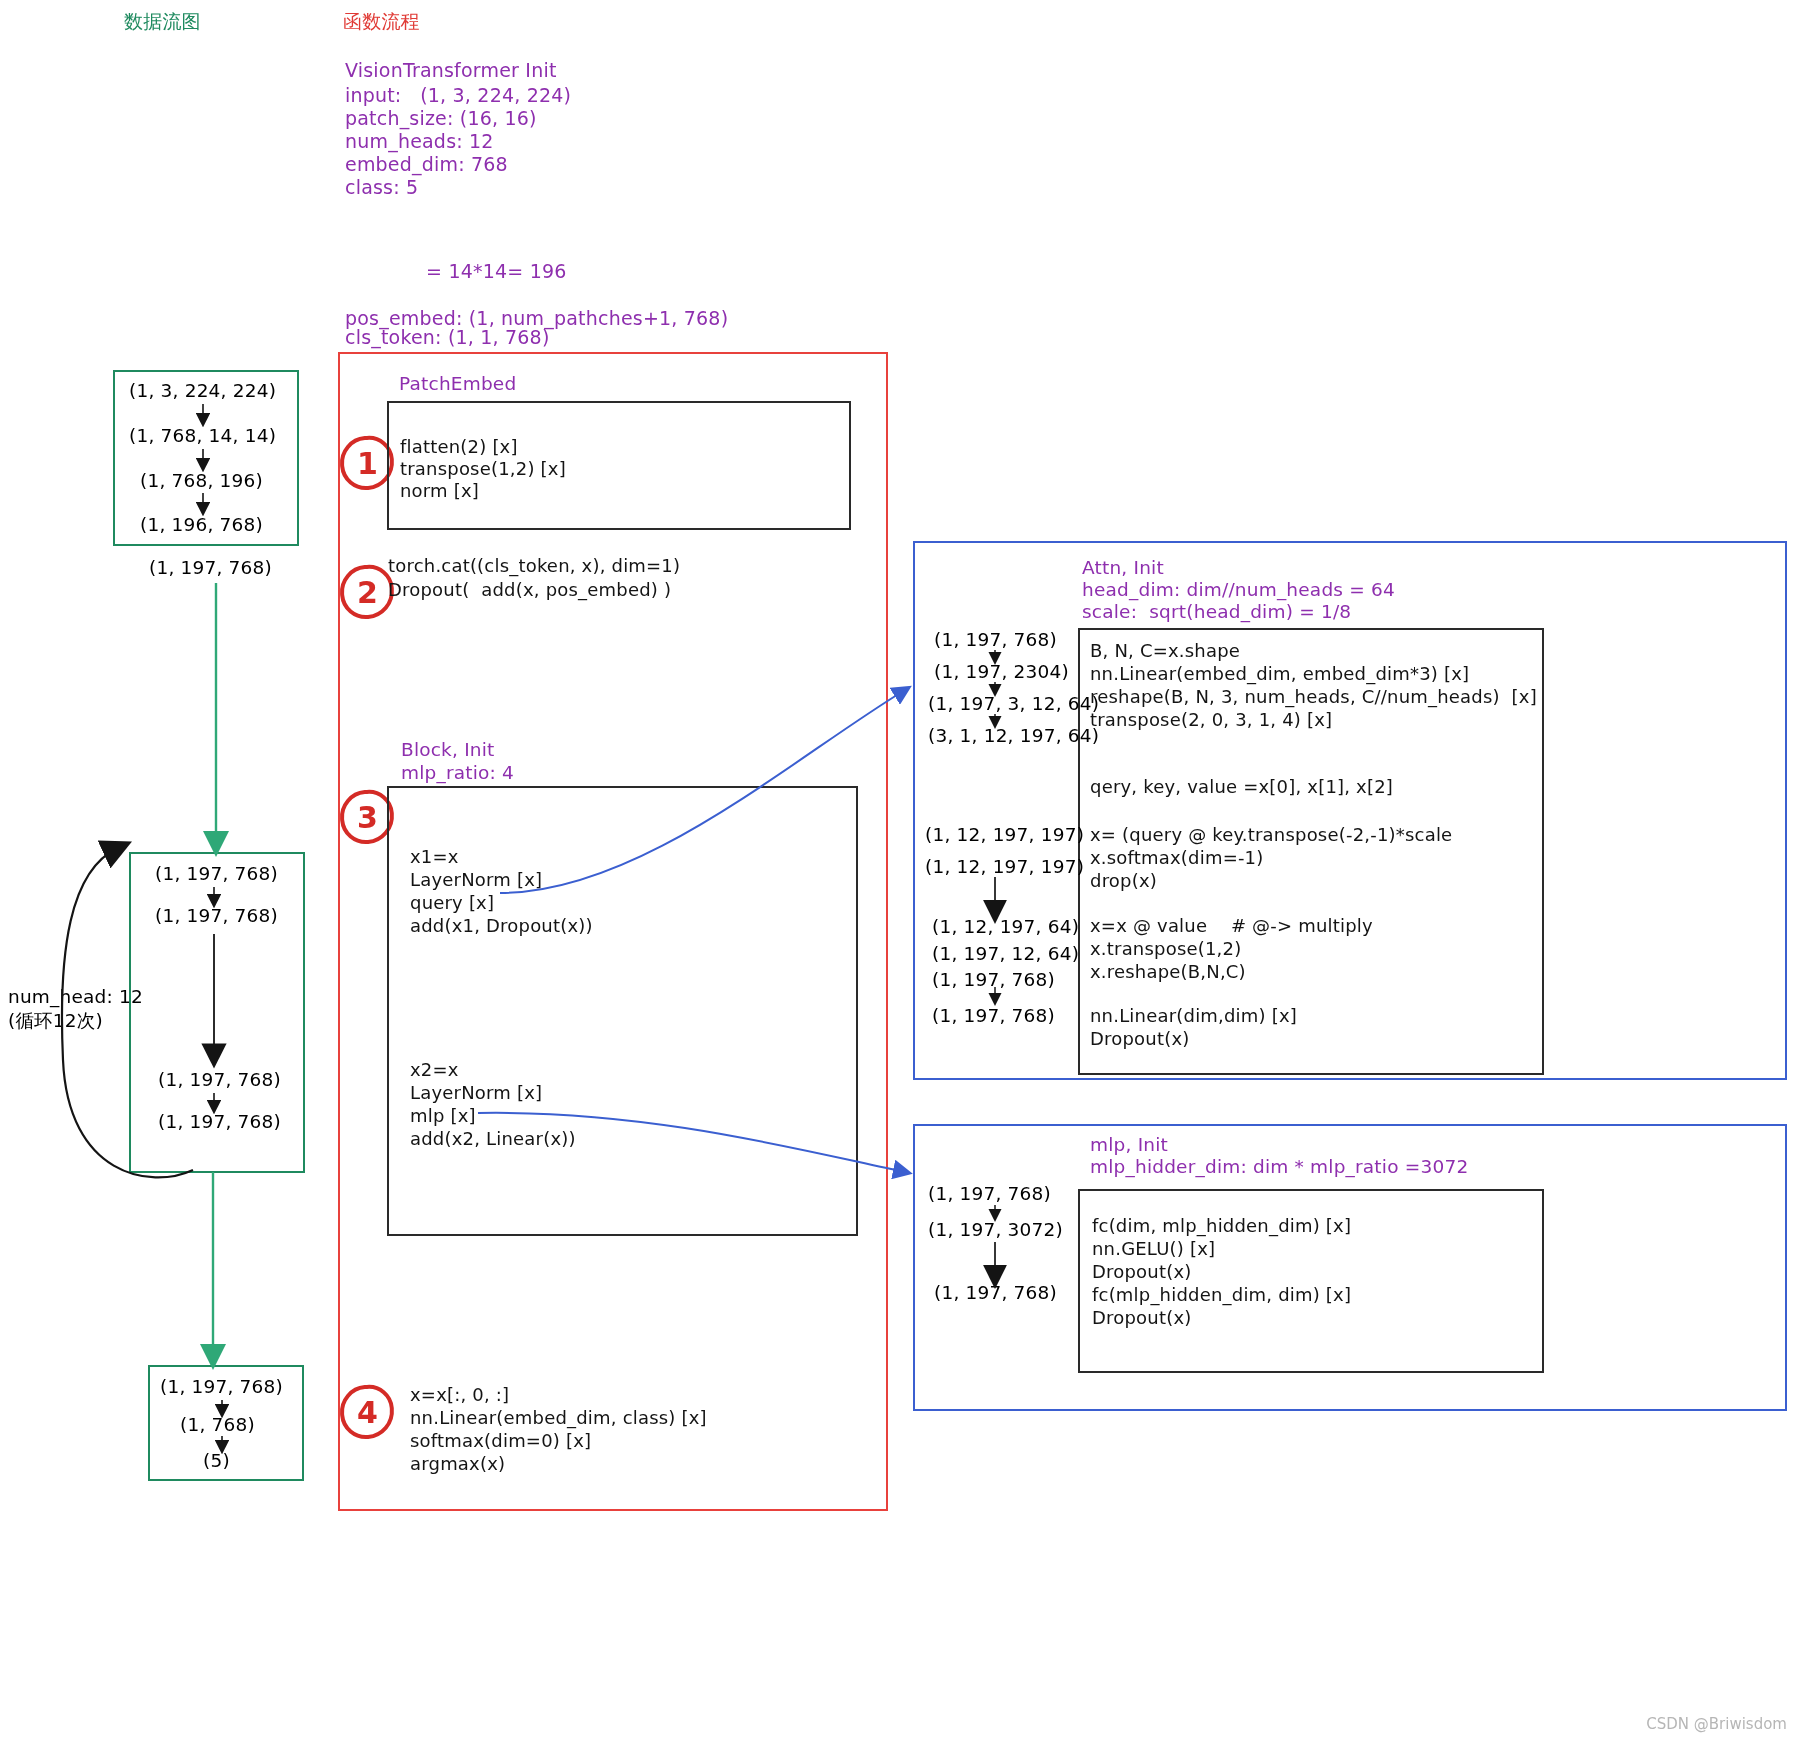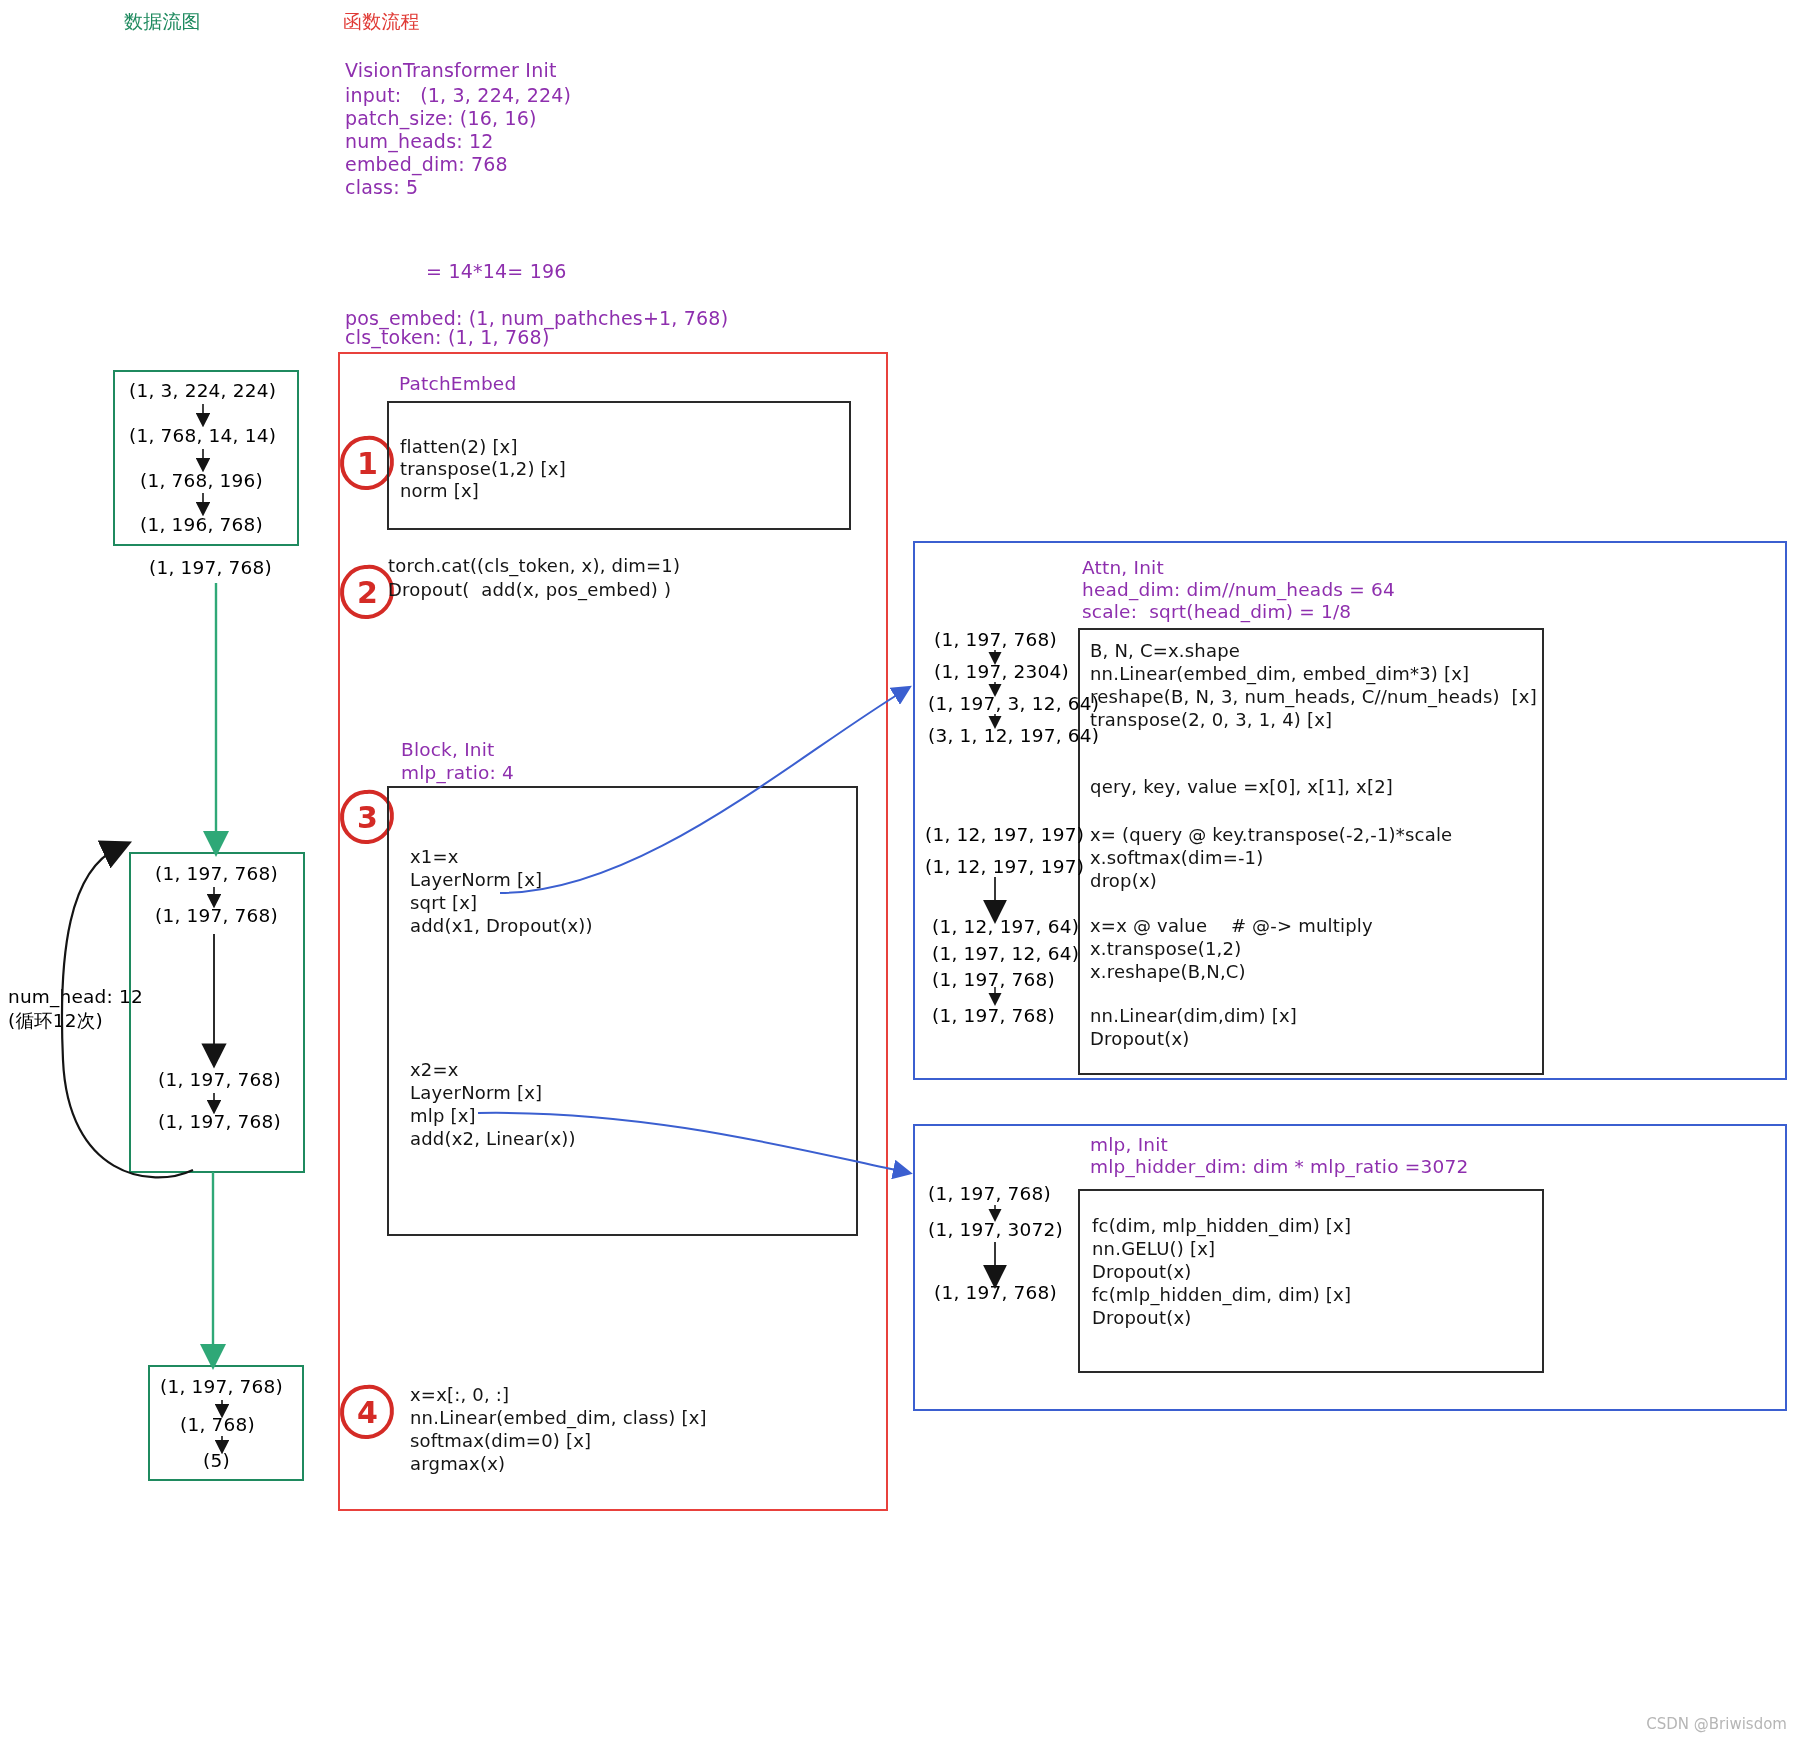--- a/index.html
+++ b/index.html
@@ -96,21 +96,21 @@
   <div class="abs hand code" style="left:388px;top:576px;">Dropout(  add(x, pos_embed) )</div>
 
   <div class="numcircle" style="left:340px;top:790px;">
     <span>3</span>
   </div>
   <div class="abs hand boxlbl purple" style="left:401px;top:738px;">Block, Init</div>
   <div class="abs hand boxlbl purple" style="left:401px;top:761px;">mlp_ratio: 4</div>
   <div class="abs frame-black" style="left:387px;top:786px;width:467px;height:446px;"></div>
   <div class="abs hand code" style="left:410px;top:843px;">x1=x</div>
   <div class="abs hand code" style="left:410px;top:866px;">LayerNorm [x]</div>
-  <div class="abs hand code" style="left:410px;top:889px;">sqrt [x]</div>
+  <div class="abs hand code" style="left:410px;top:889px;">query [x]</div>
   <div class="abs hand code" style="left:410px;top:912px;">add(x1, Dropout(x))</div>
   <div class="abs hand code" style="left:410px;top:1056px;">x2=x</div>
   <div class="abs hand code" style="left:410px;top:1079px;">LayerNorm [x]</div>
   <div class="abs hand code" style="left:410px;top:1102px;">mlp [x]</div>
   <div class="abs hand code" style="left:410px;top:1125px;">add(x2, Linear(x))</div>
 
   <div class="numcircle" style="left:340px;top:1385px;">
     <span>4</span>
   </div>
   <div class="abs hand code" style="left:410px;top:1381px;">x=x[:, 0, :]</div>

